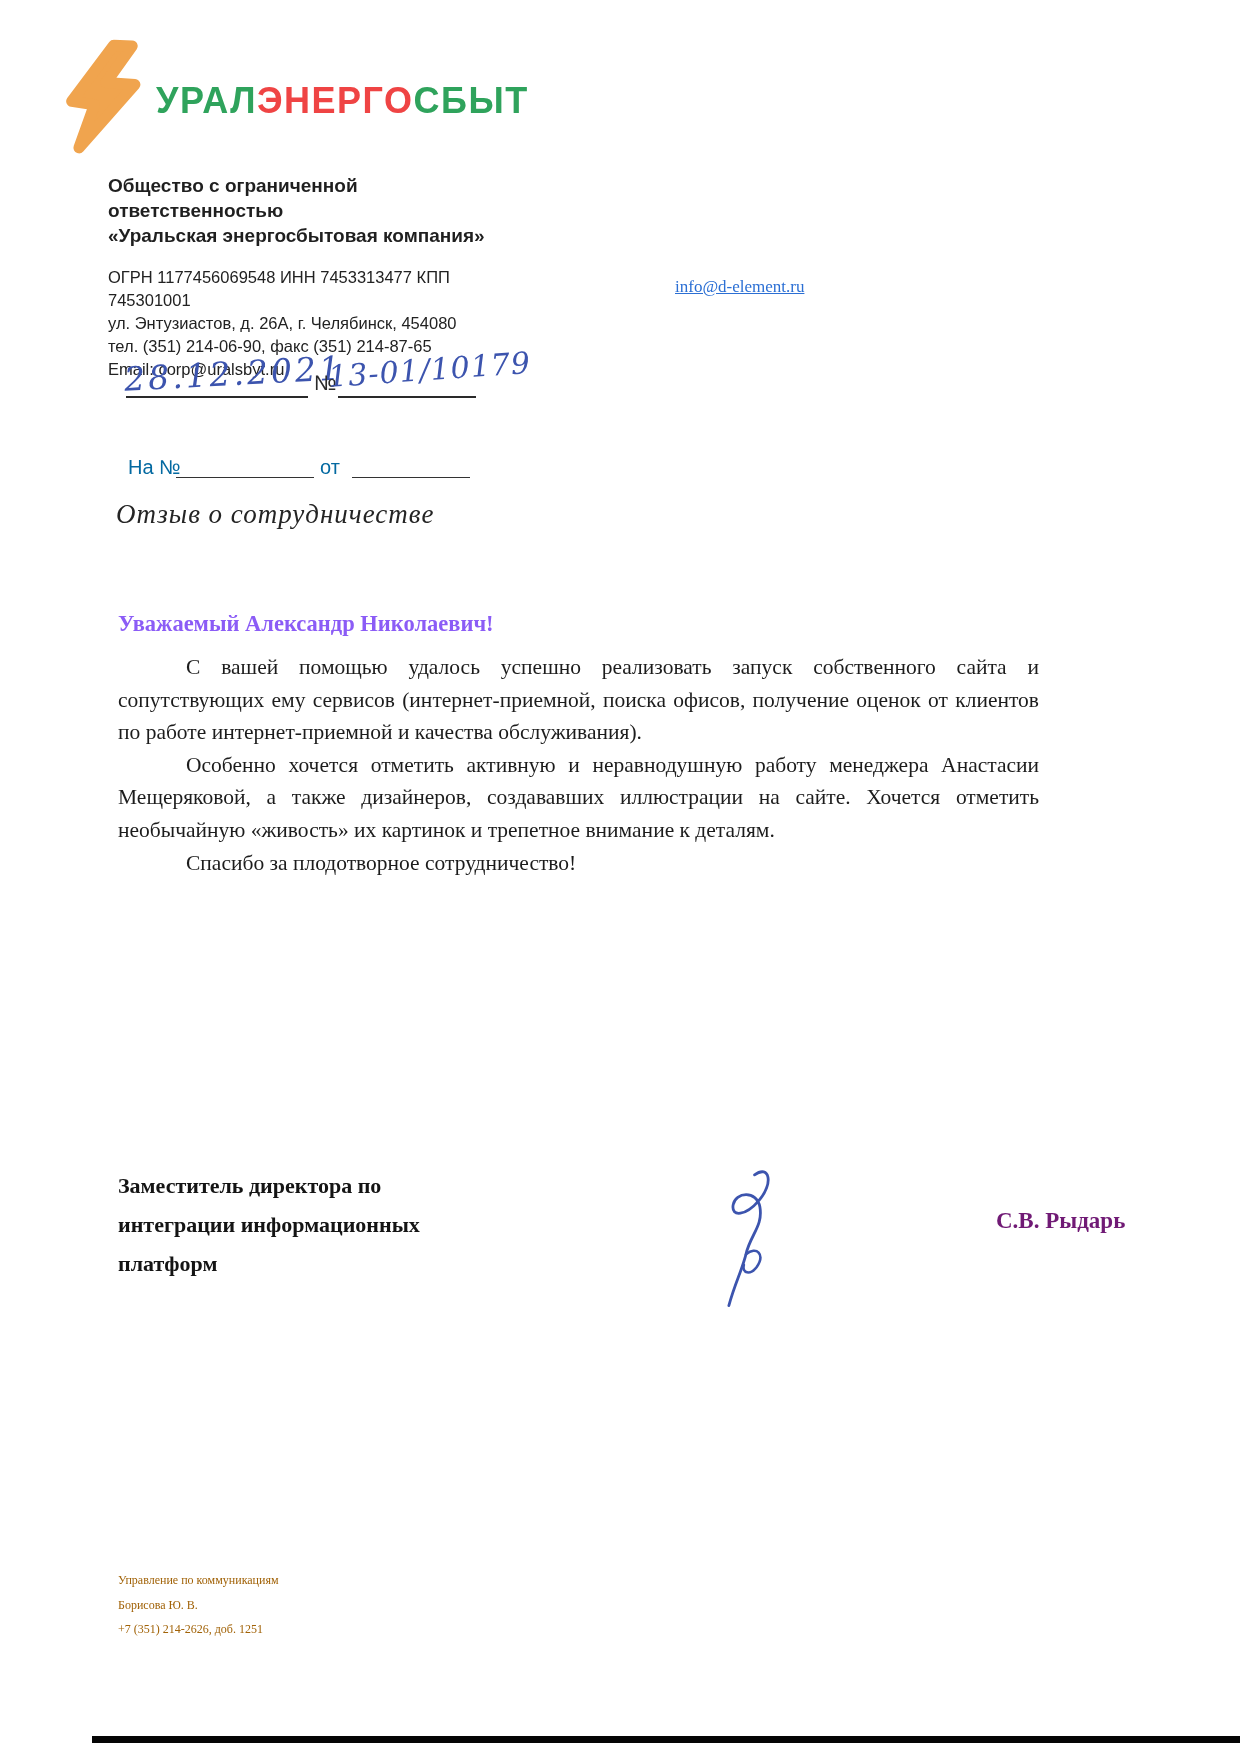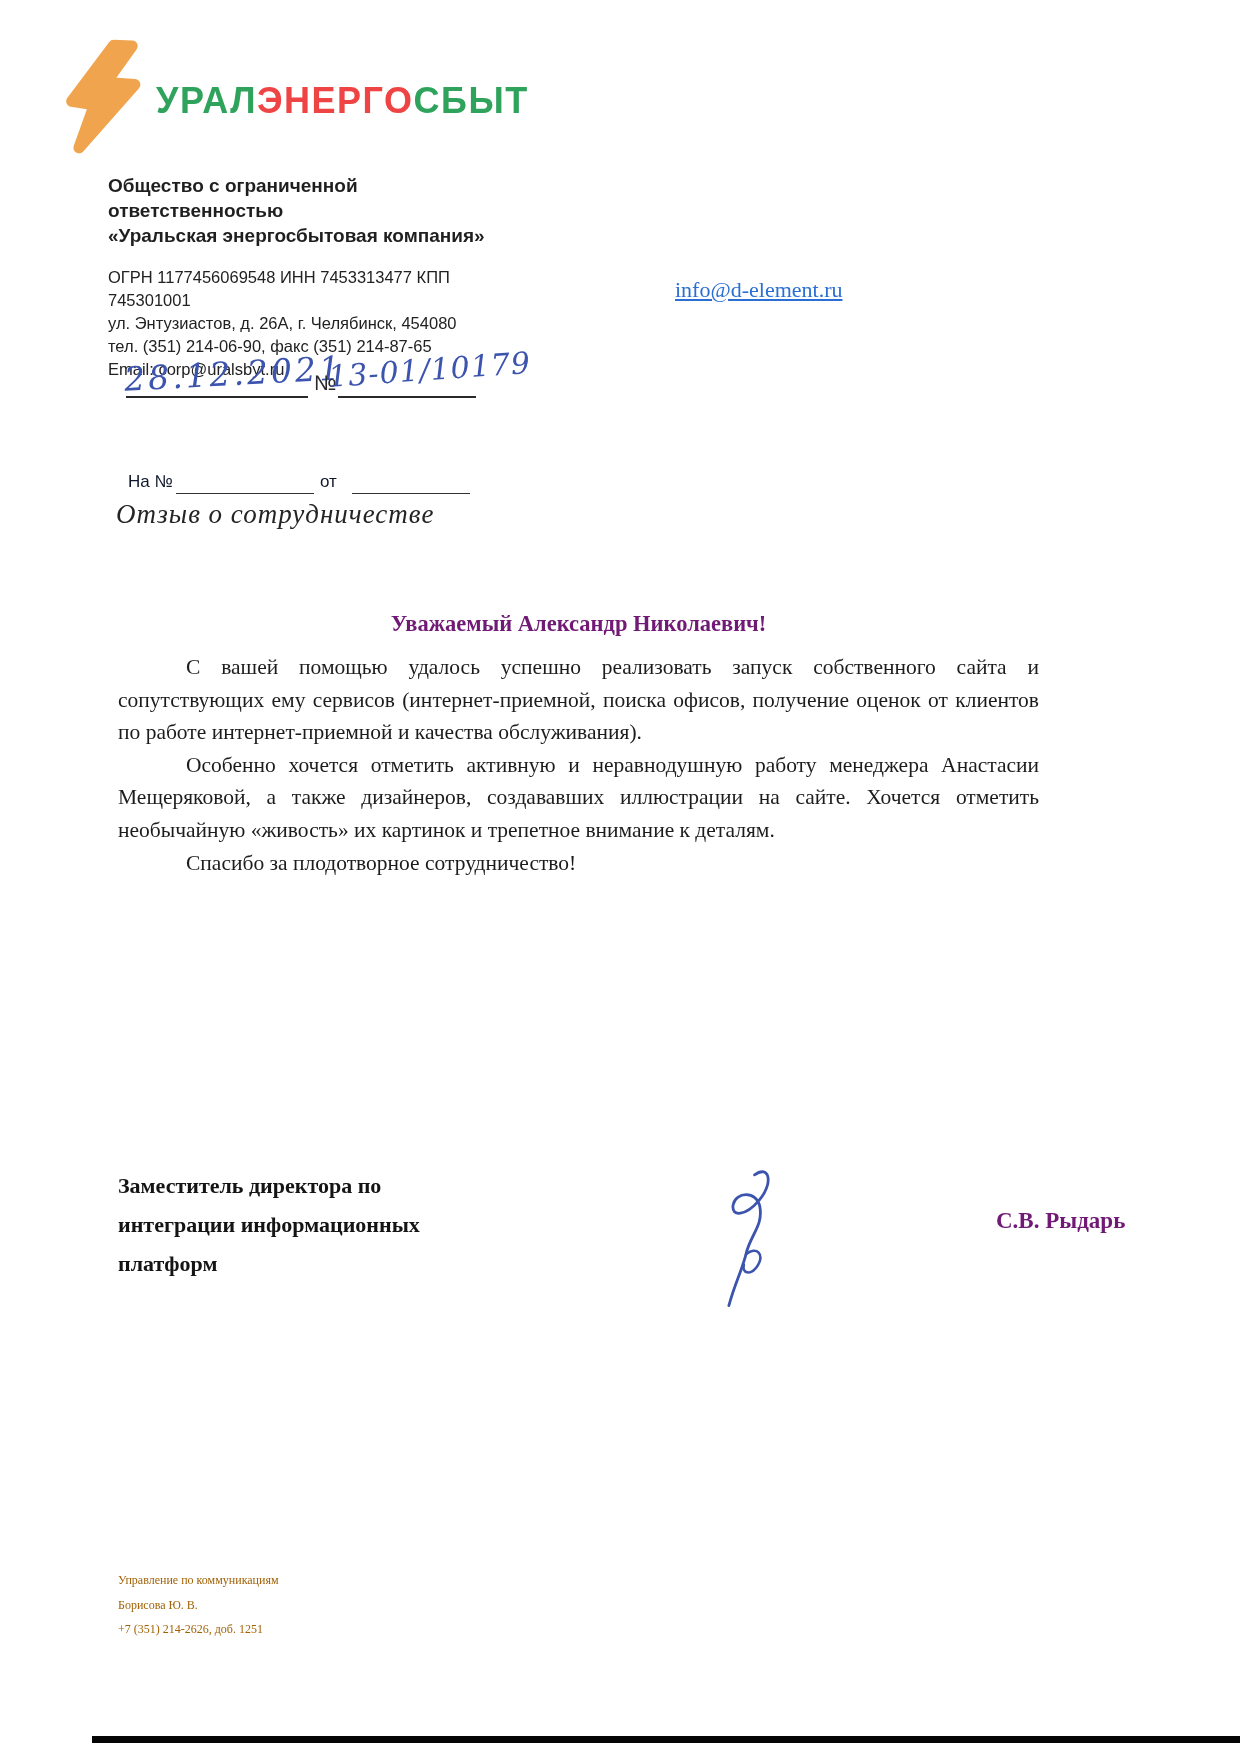--- a/index.html
+++ b/index.html
@@ -26,34 +26,34 @@
   .sender-details{margin-top:18px;font-size:16.5px;line-height:23px;color:#222;}
   
   .reg-line{position:absolute;left:110px;top:356px;width:430px;height:50px;}
   .hw{font-family:"DejaVu Serif", serif;font-style:italic;color:#3c54ae;white-space:nowrap;}
   .hw-date{position:absolute;left:14px;top:-2px;font-size:33px;letter-spacing:3px;transform:rotate(-3deg);}
   .hw-num{position:absolute;left:218px;top:-4px;font-size:30px;letter-spacing:1px;transform:rotate(-4deg);}
   .reg-u1{position:absolute;left:16px;top:40px;width:182px;border-bottom:2px solid #2a2a2a;}
   .reg-no{position:absolute;left:204px;top:15px;font-family:"Liberation Sans", sans-serif;font-size:21px;color:#2a2a2a;}
   .reg-u2{position:absolute;left:228px;top:40px;width:138px;border-bottom:2px solid #2a2a2a;}
   .ref-line{position:absolute;left:110px;top:456px;width:430px;height:30px;
-            font-family:"Liberation Sans", sans-serif;font-size:17px;color:#0f172a;margin-top:16px;}
+            font-family:"Liberation Sans", sans-serif;font-size:20px;color:#0369a1;}
   .ref-na{position:absolute;left:18px;top:0;}
   .ref-u1{position:absolute;left:66px;top:21px;width:138px;border-bottom:1.5px solid #333;}
   .ref-ot{position:absolute;left:210px;top:0;}
   .ref-u2{position:absolute;left:242px;top:21px;width:118px;border-bottom:1.5px solid #333;}
   
   .subject{position:absolute;left:116px;top:499px;font-style:italic;font-size:27px;letter-spacing:1px;color:#242424;}
   
   .recipient{position:absolute;left:675px;top:139px;font-weight:bold;font-size:23px;line-height:34px;color:#151515;}
-  .recipient-email{position:absolute;left:675px;top:277px;font-size:22px;color:#2b6fd4;
+  .recipient-email{position:absolute;left:675px;top:277px;font-size:17px;color:#2b6fd4;
                    text-decoration:underline;cursor:pointer;}
   
-  .salutation{position:absolute;left:118px;top:611px;width:921px;text-align:center;
-              font-weight:bold;font-size:22.5px;color:#701a75;}
+  .salutation{position:absolute;left:118px;top:611px;width:921px;
+              font-weight:bold;font-size:22.5px;color:#8b5cf6;}
   .body-text{position:absolute;left:118px;top:651px;width:921px;
              font-size:21.5px;line-height:32.6px;text-align:justify;color:#1c1c1c;}
   .body-text p{margin:0;text-indent:68px;}
   
   .sig-position{position:absolute;left:118px;top:1166px;width:360px;
                 font-weight:bold;font-size:22px;line-height:39px;color:#141414;}
   .sig-scribble{position:absolute;left:700px;top:1162px;width:92px;height:150px;}
   .sig-name{position:absolute;left:996px;top:1208px;font-weight:bold;font-size:23px;color:#701a75;white-space:nowrap;}
   
   .footer{position:absolute;left:118px;top:1568px;font-size:12px;line-height:24.5px;color:#a16207;}

